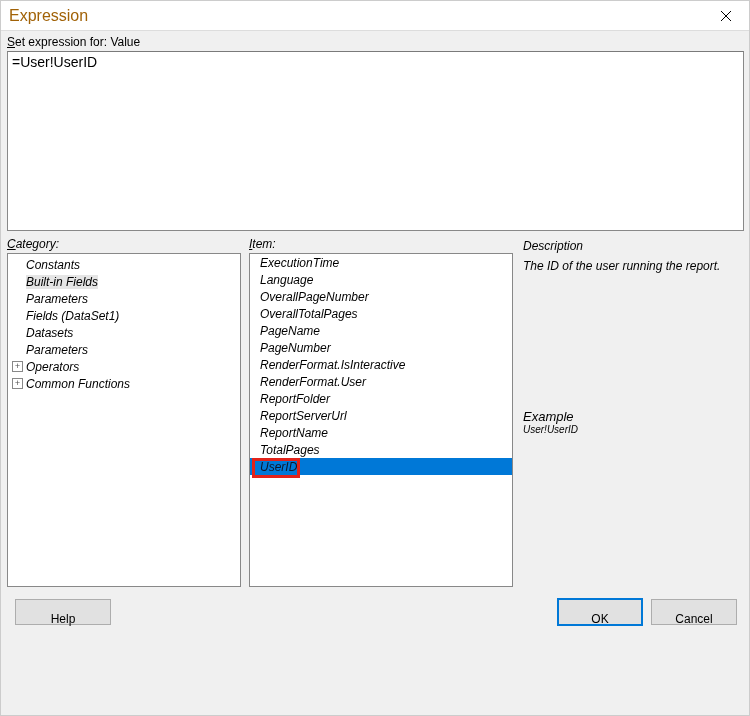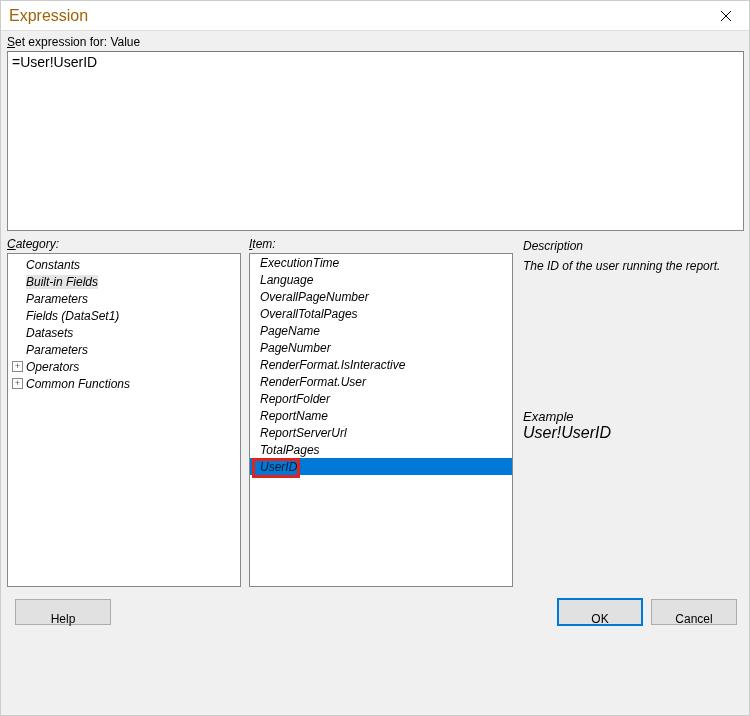--- a/index.html
+++ b/index.html
@@ -123,21 +123,21 @@
   .right-col { flex:1; display:flex; flex-direction:column; gap:0; }
   .desc-box, .ex-box {
     background:#f0f0f0;
     padding:2px 2px 2px 2px;
   }
   .desc-box { height:170px; }
   .desc-header { font-size:12px; margin-bottom:6px; }
   .desc-text { font-size:12px; color:#000; }
   .ex-box { flex:1; }
   .ex-header { font-size:13px; }
-  .ex-text { font-size:16px; }
+  .ex-text { font-size:10px; }
 
   
   .button-row {
     height:46px;
     display:flex; align-items:center;
     padding:6px 8px 2px 10px;
     background:#f0f0f0;
   }
   .btn {
     height:24px;
@@ -226,22 +226,22 @@
         <div class="listbox" id="item-list" style="position:relative;">
             <div class="item-list-item">ExecutionTime</div>
             <div class="item-list-item">Language</div>
             <div class="item-list-item">OverallPageNumber</div>
             <div class="item-list-item">OverallTotalPages</div>
             <div class="item-list-item">PageName</div>
             <div class="item-list-item">PageNumber</div>
             <div class="item-list-item">RenderFormat.IsInteractive</div>
             <div class="item-list-item">RenderFormat.User</div>
             <div class="item-list-item">ReportFolder</div>
+            <div class="item-list-item">ReportServerUrl</div>
             <div class="item-list-item">ReportName</div>
-            <div class="item-list-item">ReportServerUrl</div>
             <div class="item-list-item">TotalPages</div>
             <div class="item-list-item item-selected" style="position: relative;">UserID<div class="red-annot"></div></div>
           </div>
       </div>
 
       <div class="right-col">
         <div class="desc-box">
           <div class="desc-header">Description</div>
           <div class="desc-text">The ID of the user running the report.</div>
         </div>

